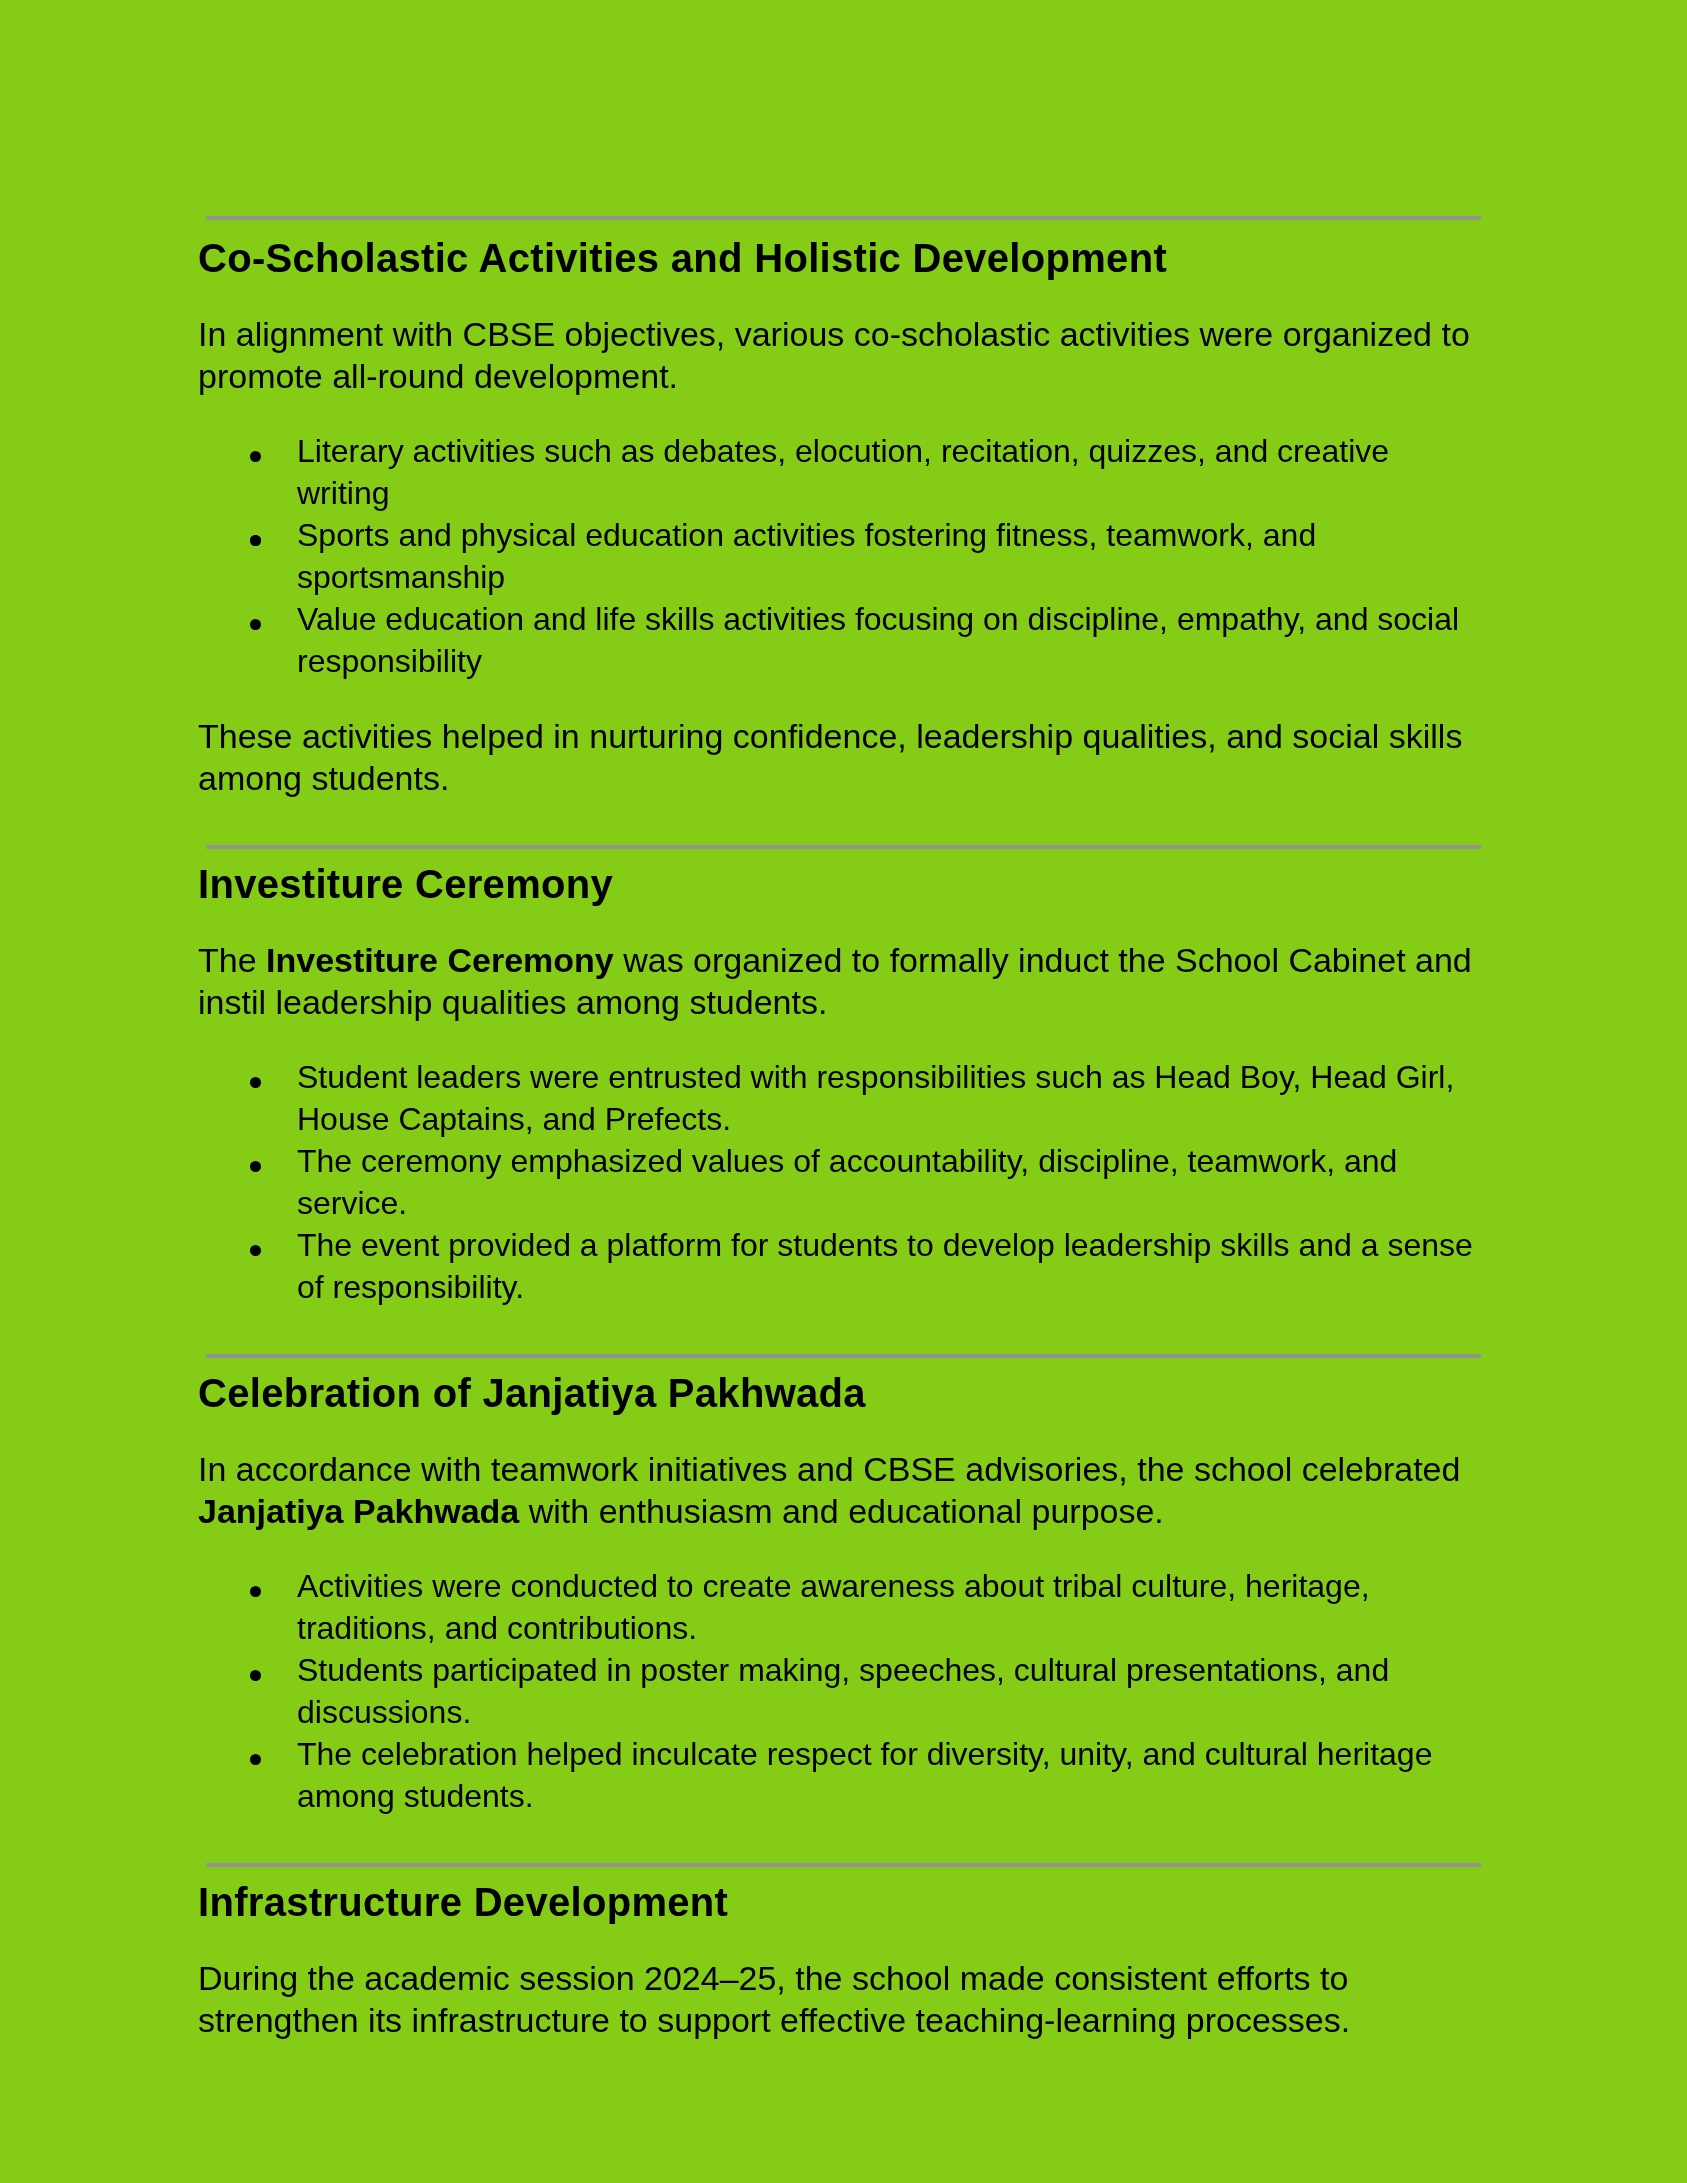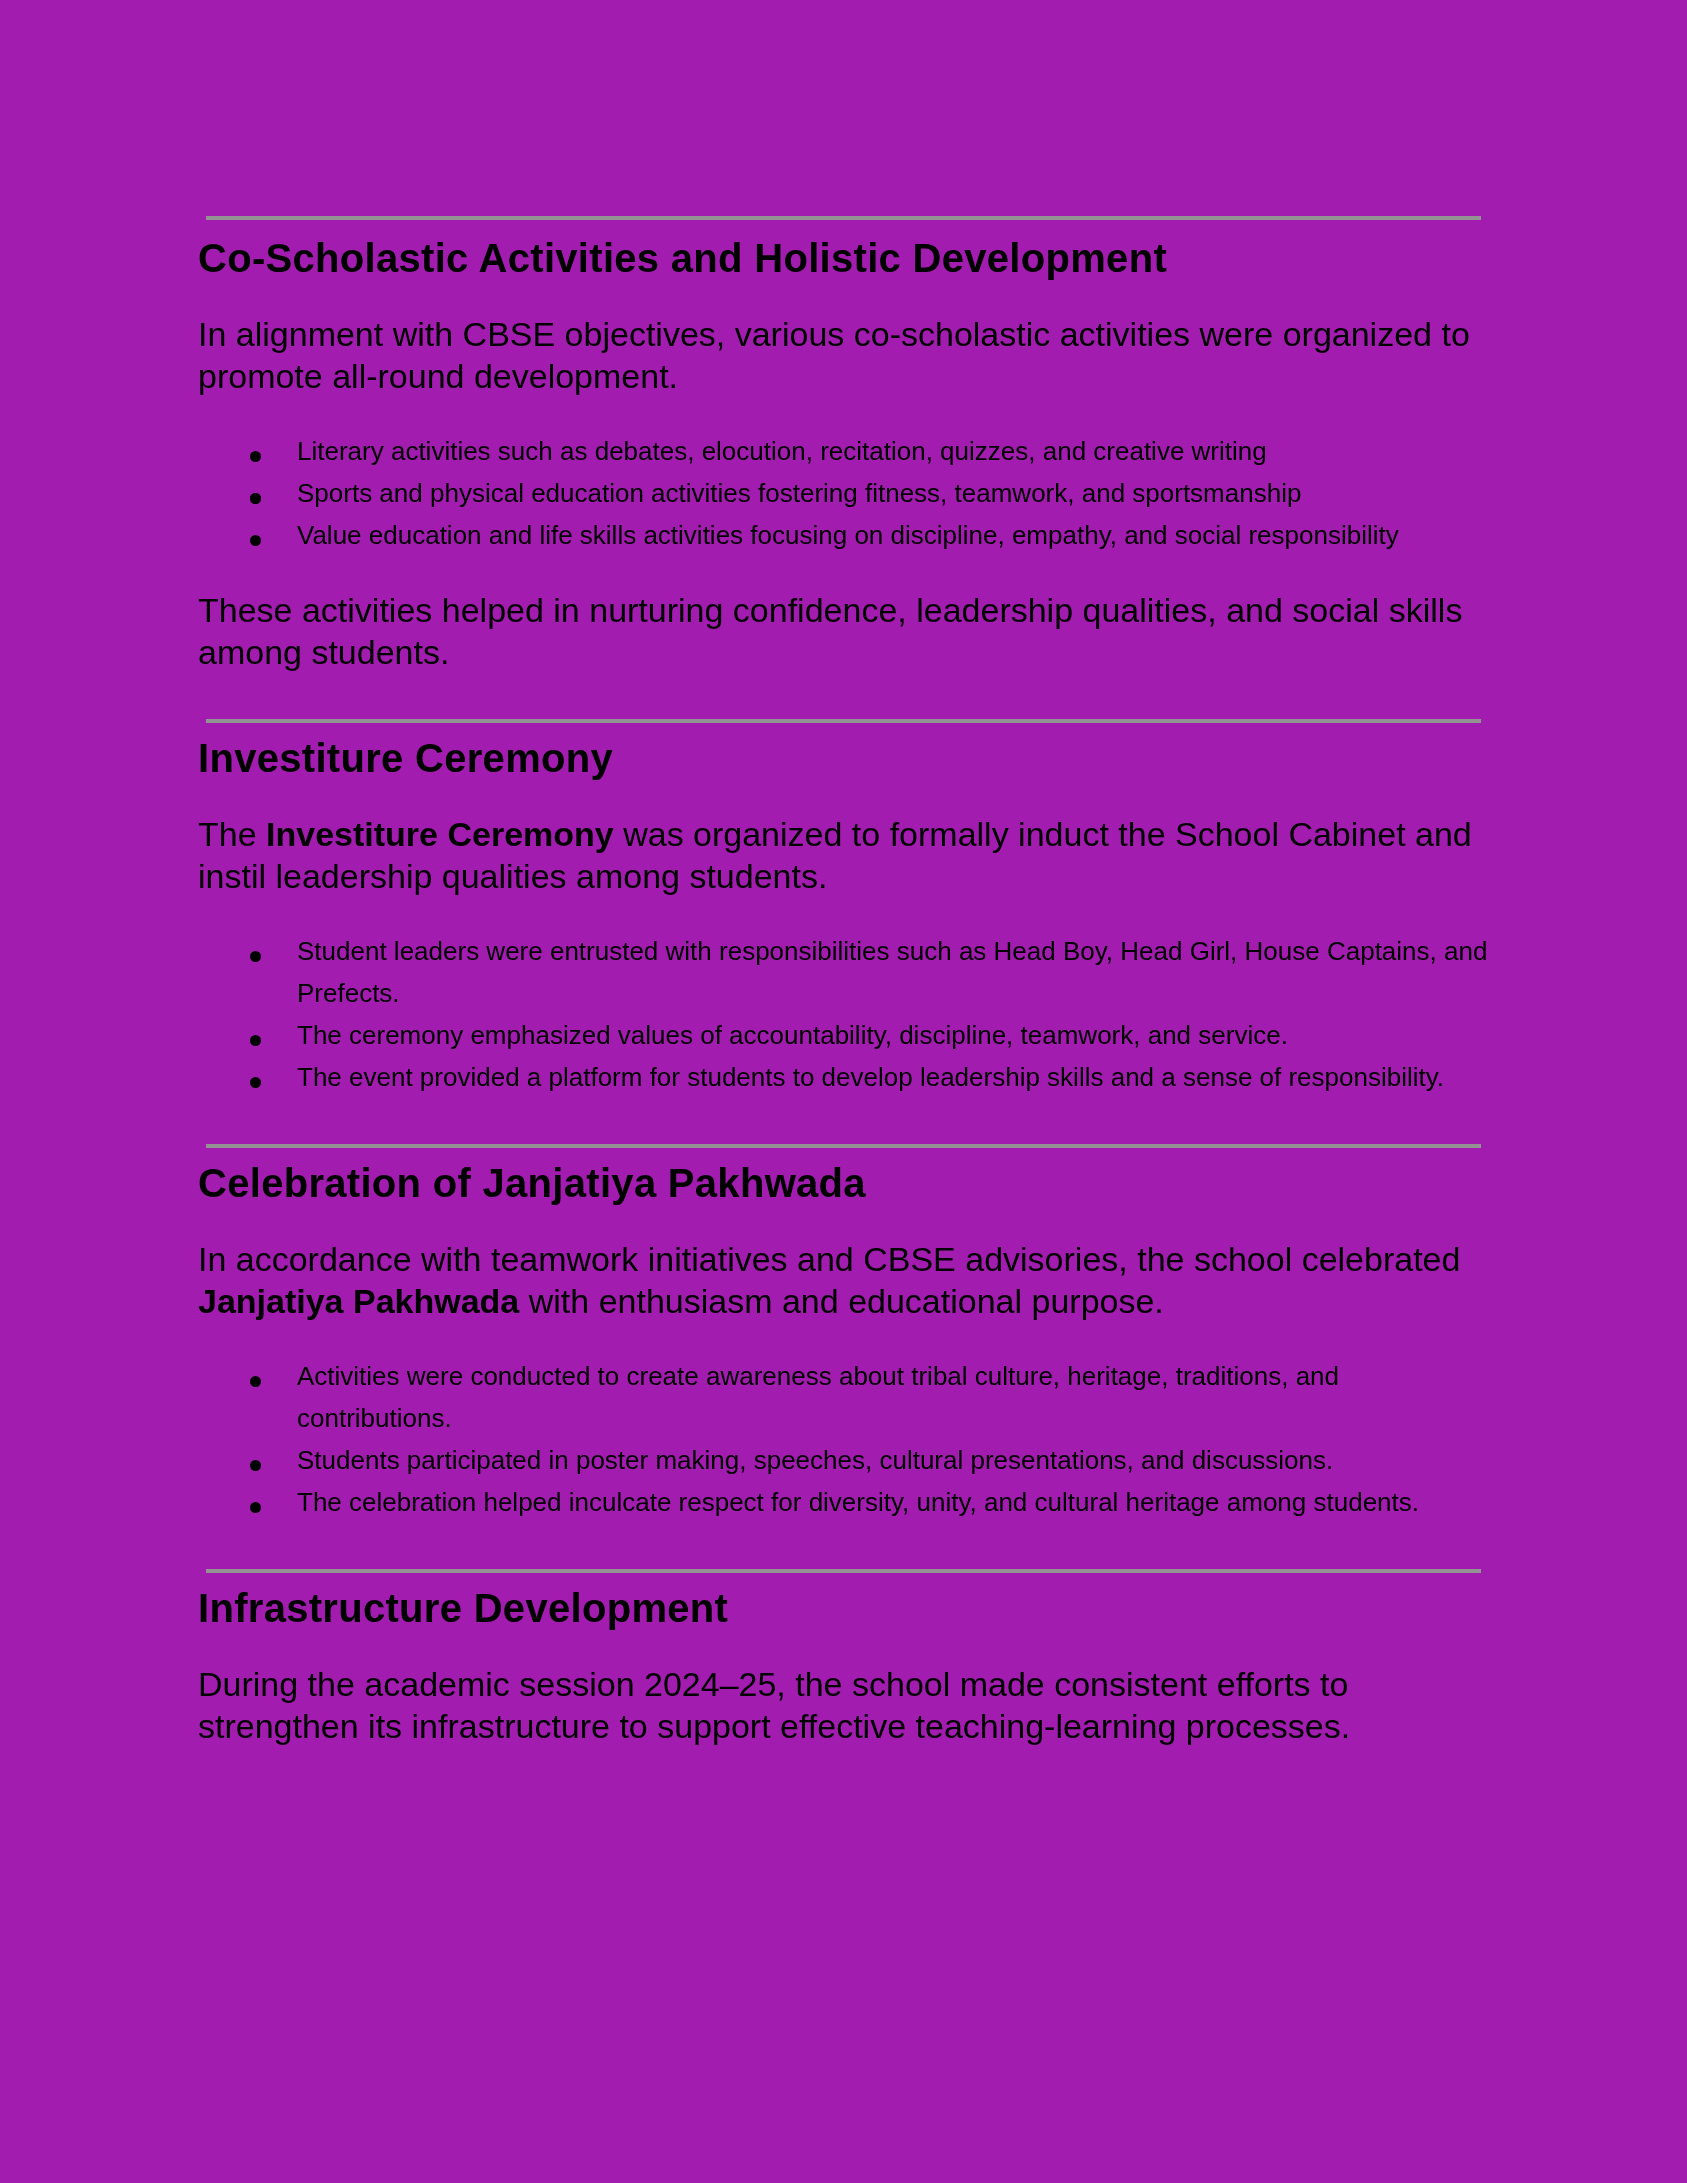--- a/index.html
+++ b/index.html
@@ -9,21 +9,21 @@
     background: #ffffff;
     color: #000000;
     font-family: "Liberation Sans", "DejaVu Sans", sans-serif;
   }
   .page {
     box-sizing: border-box;
     width: 1687px;
     height: 2183px;
     padding: 198px 198px 0 198px;
     overflow: hidden;
-    background: #a21caf;
+    background: #84cc16;
   }
   .rule {
     border: none;
     height: 4px;
     background: #939393;
     margin: 46px 8px 0 8px;
   }
   .rule.first { margin-top: 18px; }
   h2 {
     font-size: 40px;
@@ -39,21 +39,21 @@
     margin: 30px 0 0 0;
   }
   p.after-list { margin-top: 33px; }
   ul {
     list-style: none;
     margin: 33px 0 0 0;
     padding: 0;
   }
   li {
     position: relative;
-    font-size: 26px;
+    font-size: 32px;
     line-height: 42px;
     padding-left: 99px;
   }
   .bullet {
     position: absolute;
     left: 52px;
     top: 20.5px;
     width: 11.2px;
     height: 11.2px;
     border-radius: 50%;

